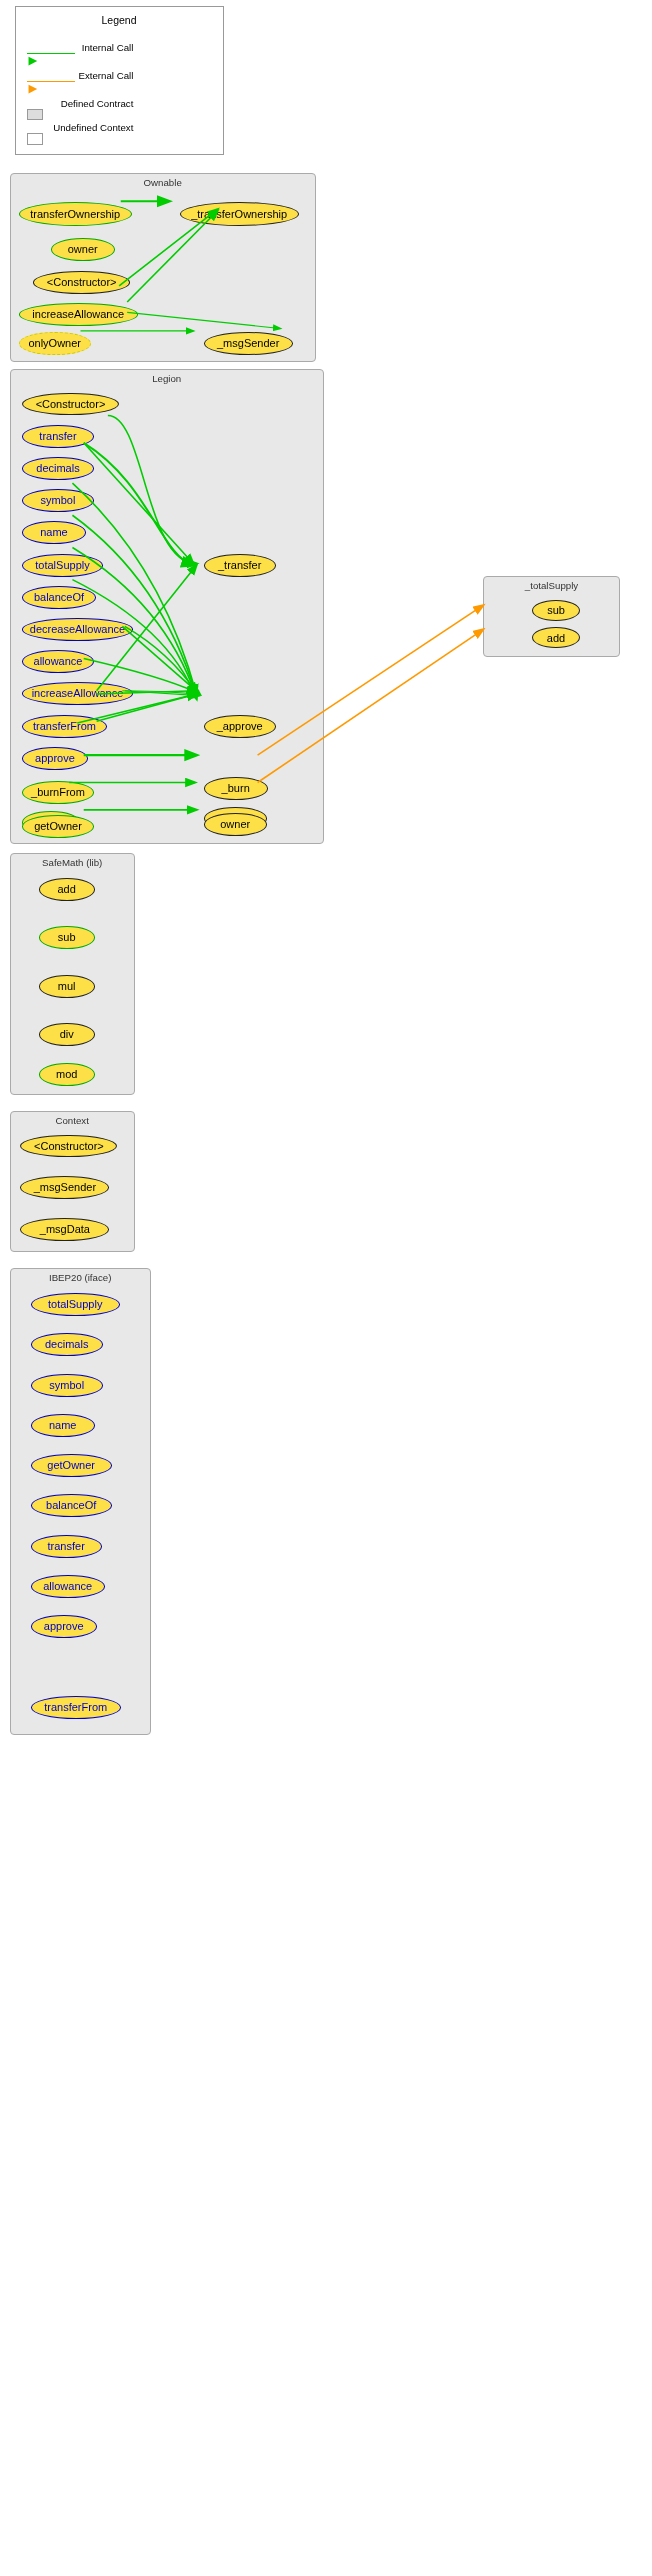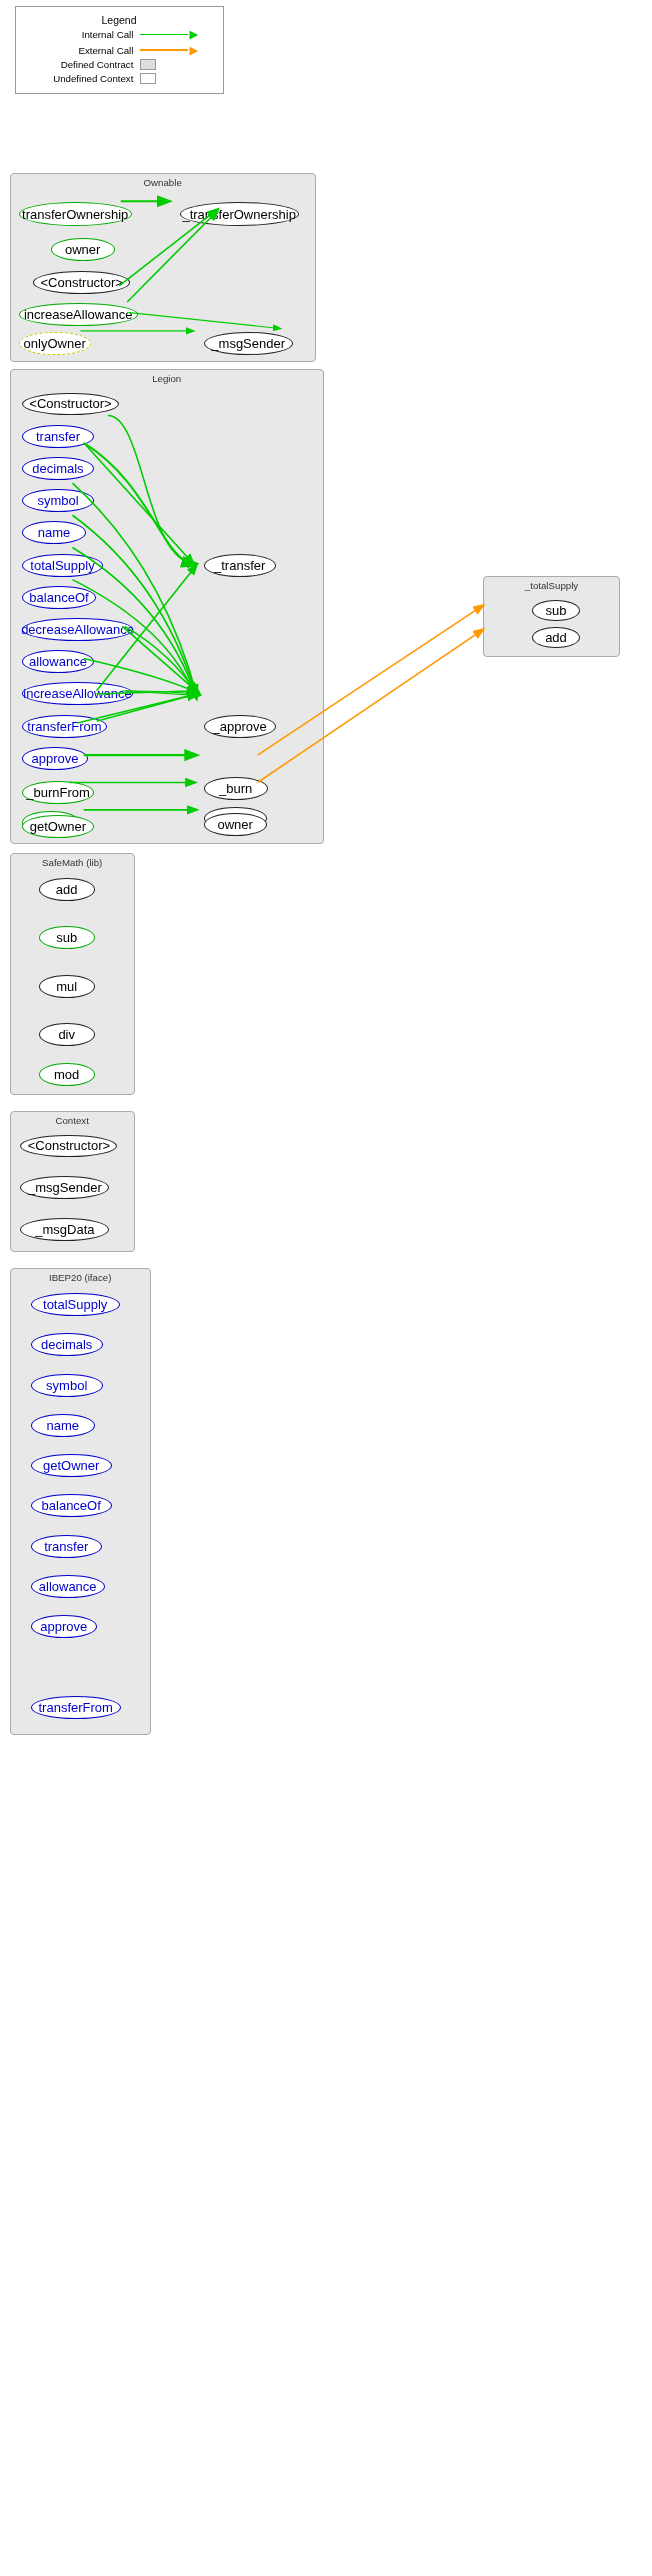--- a/index.html
+++ b/index.html
@@ -18,27 +18,27 @@
       top: 6.4px;
       left: 14.5px;
       width: 209px;
       border: 0.8px solid #999;
       background: white;
       padding: 6.4px 11.3px;
     }
     .legend-title {
       text-align: center;
       font-size: 10.5px;
-      margin-bottom: 2px;
+      margin-bottom: 16px;
     }
     .legend-row {
       display: flex;
-      align-items: center;
       margin: 2.4px 0;
       font-size: 9.7px;
+      flex-direction: column;
     }
     .legend-row .label {
       width: 113px;
       text-align: right;
       padding-right: 6.4px;
     }
     .legend-line {
       width: 48px;
       height: 1.6px;
     }
@@ -63,25 +63,25 @@
       font-size: 9.7px;
       padding: 3.2px 0 1.6px 0;
       color: #333;
     }
 
     
     .node {
       position: absolute;
       border-radius: 50%;
       border: 1.2px solid #555;
-      background: #ffffff;
+      background: #fde047;
       display: flex;
       align-items: center;
       justify-content: center;
-      font-size: 13px;
+      font-size: 11px;
       text-align: center;
       white-space: nowrap;
     }
     .node.blue-border { border-color: #0000cc; color: #0000cc; }
     .node.green-border { border-color: #00aa00; }
     .node.yellow-border { border-color: #cccc00; }
     .node.dashed-border { border-style: dashed; }
     .node.dark-border { border-color: #222; }
 
     

